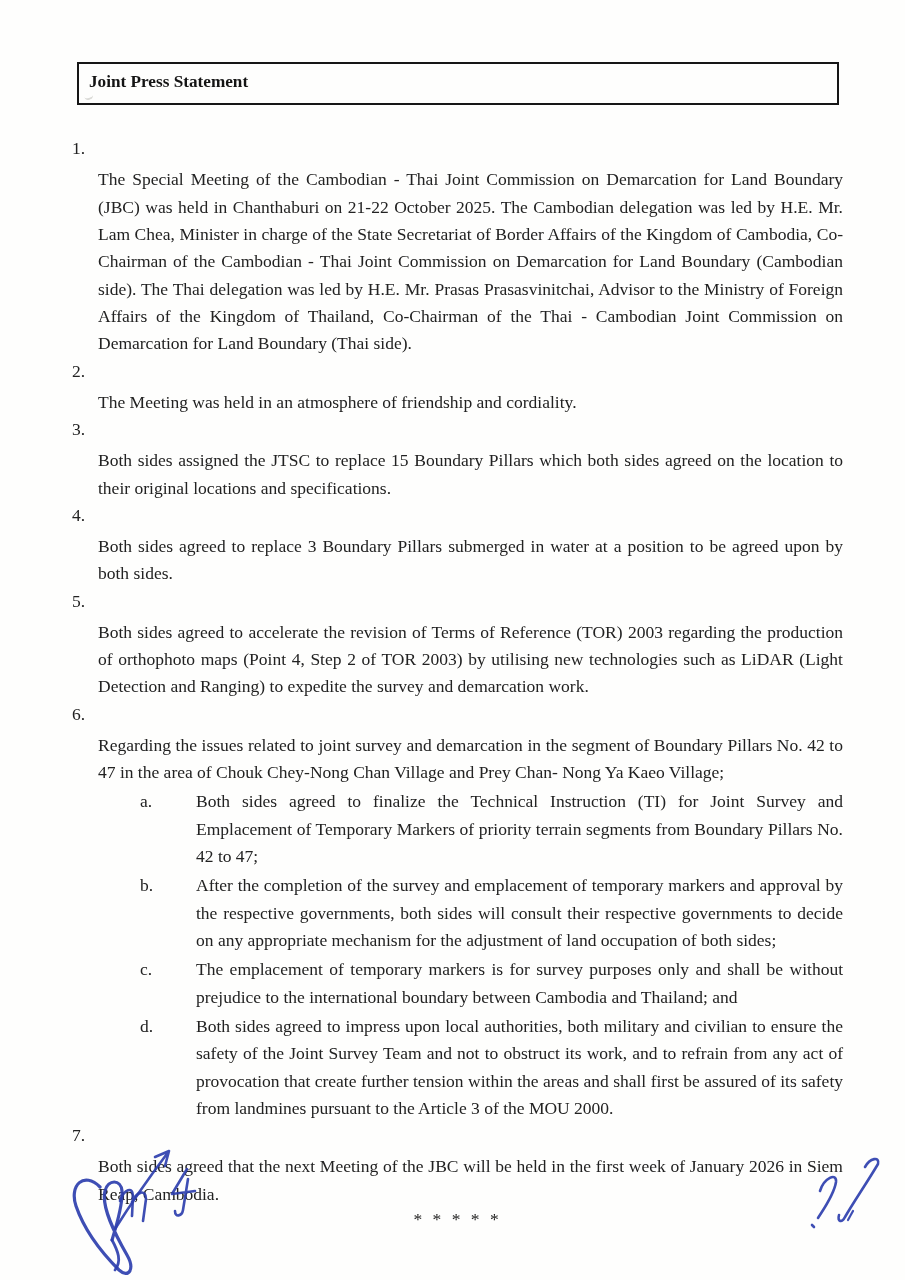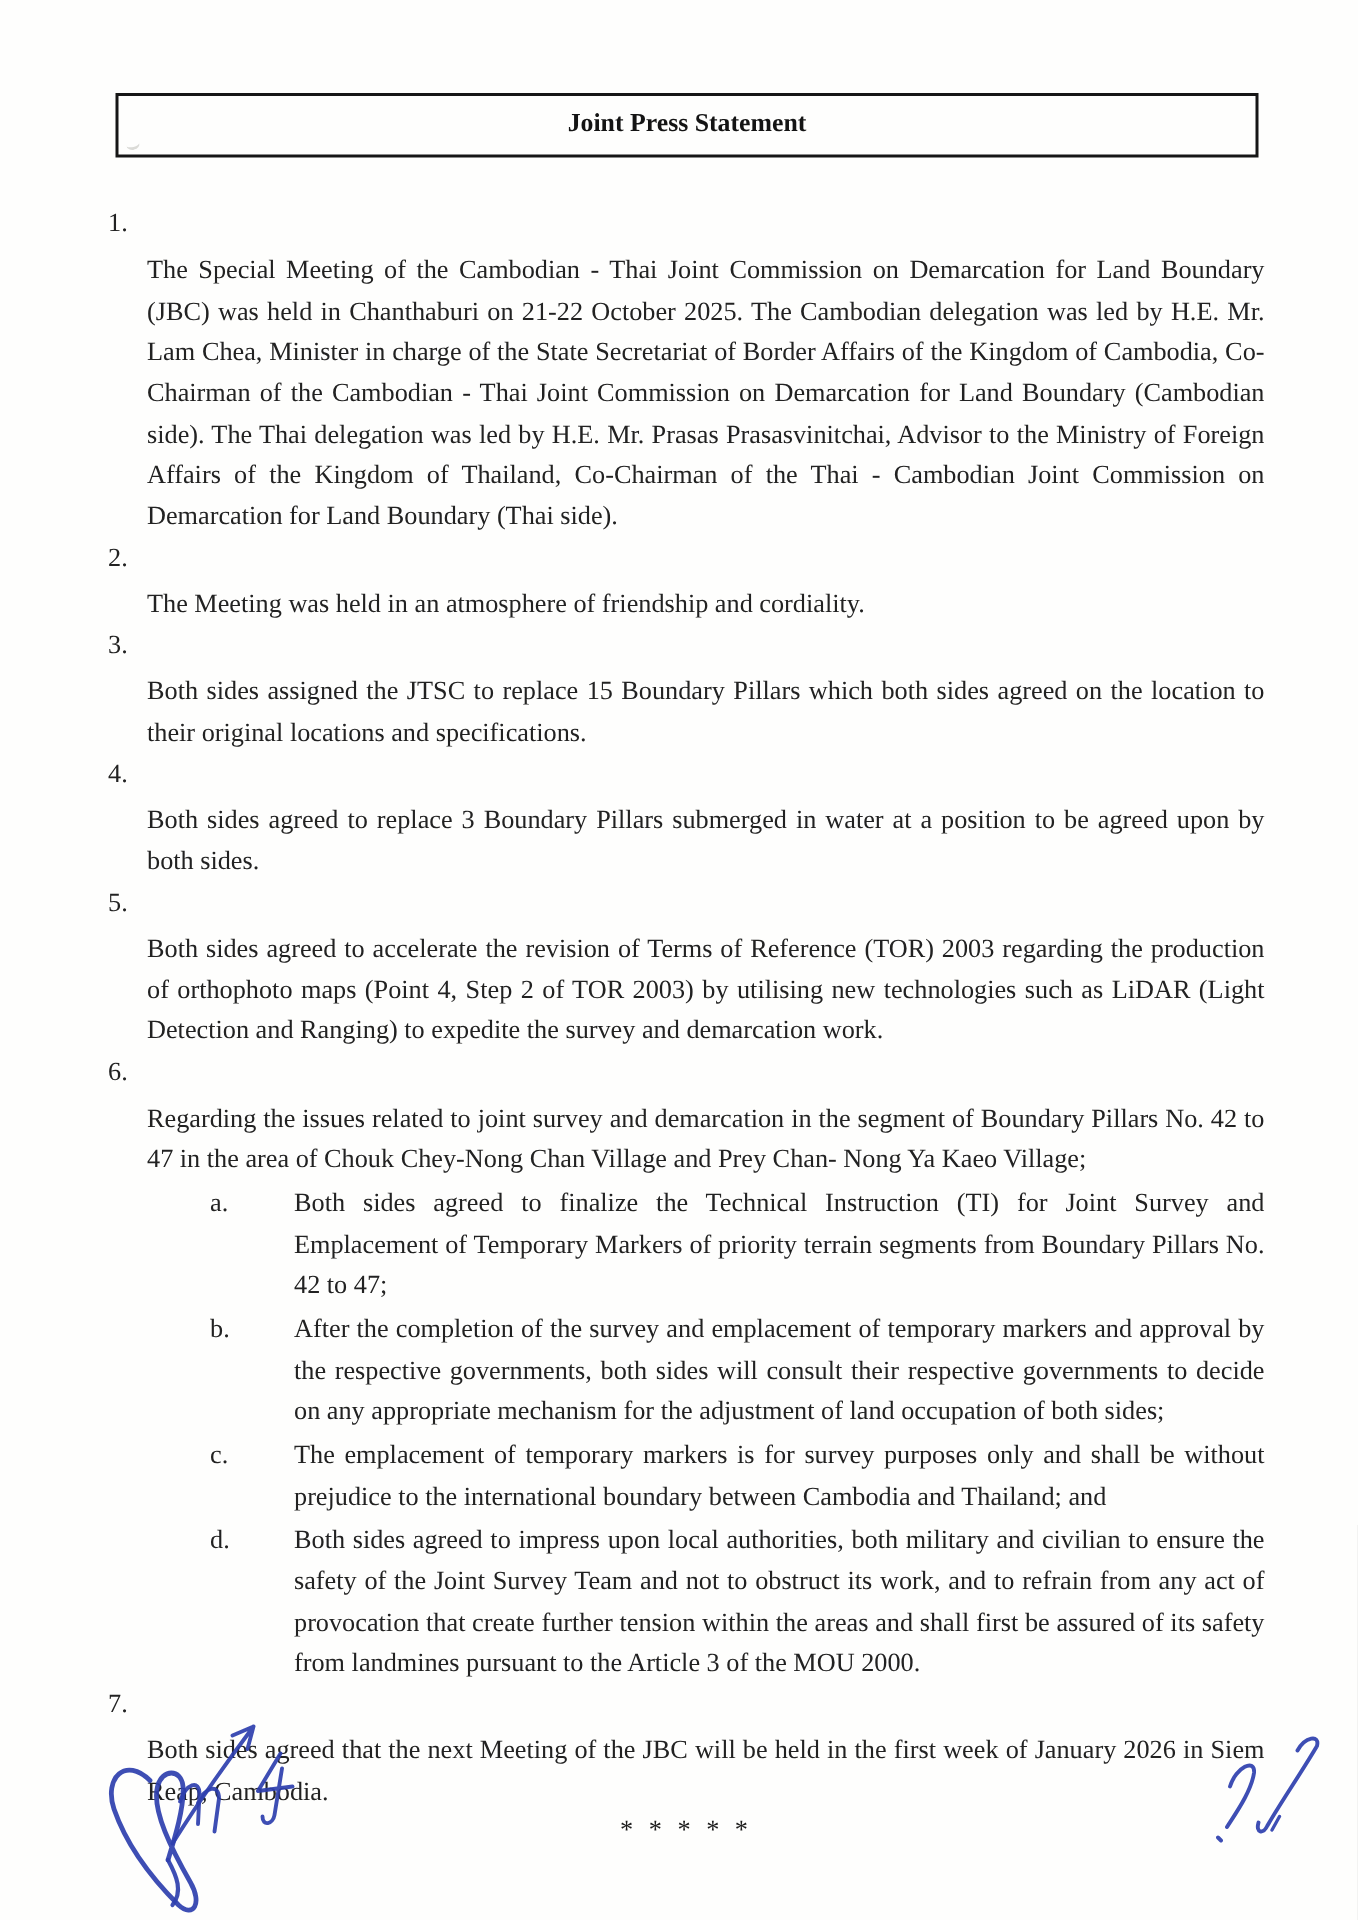--- a/index.html
+++ b/index.html
@@ -7,21 +7,20 @@
     position:relative; width:905px; height:1280px; margin:0 auto;
     background:#fefefd; overflow:hidden;
     font-family:"Liberation Serif", serif; color:#1f1f1f;
   }
   .content { padding:60px 62px 0 72px; }
 
   .header-box {
     border:2px solid #161616;
     margin:2px 4px 0 5px;
     padding:5px 10px 8px 10px;
-    text-align:center;
     font-weight:bold;
     font-size:17.2px;
     line-height:26.4px;
     color:#141414;
   }
 
   .list { margin-top:30px; font-size:17.5px; line-height:27.35px; color:#222; }
   .item { display:flex; }
   .item > .num { flex:none; width:26px; }
   .item > .itext { flex:1; }

